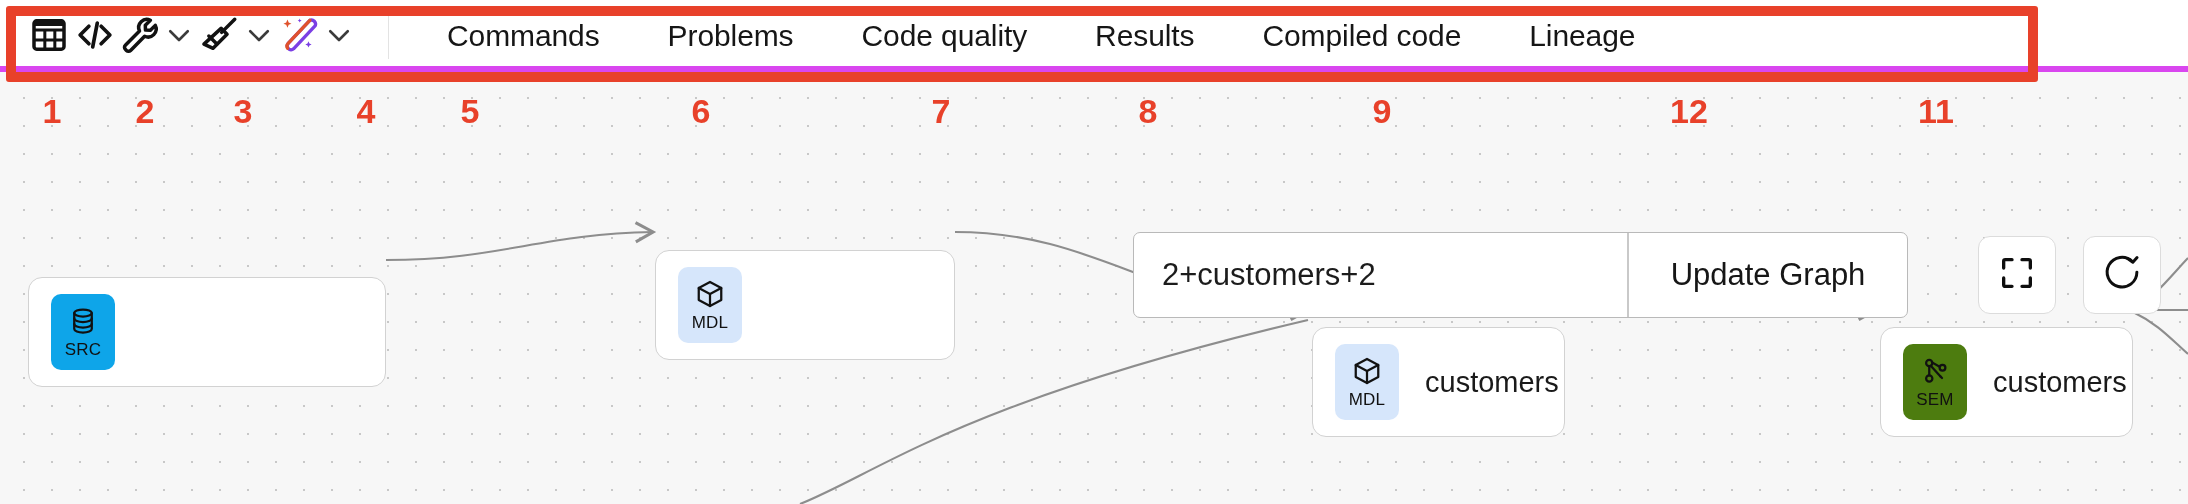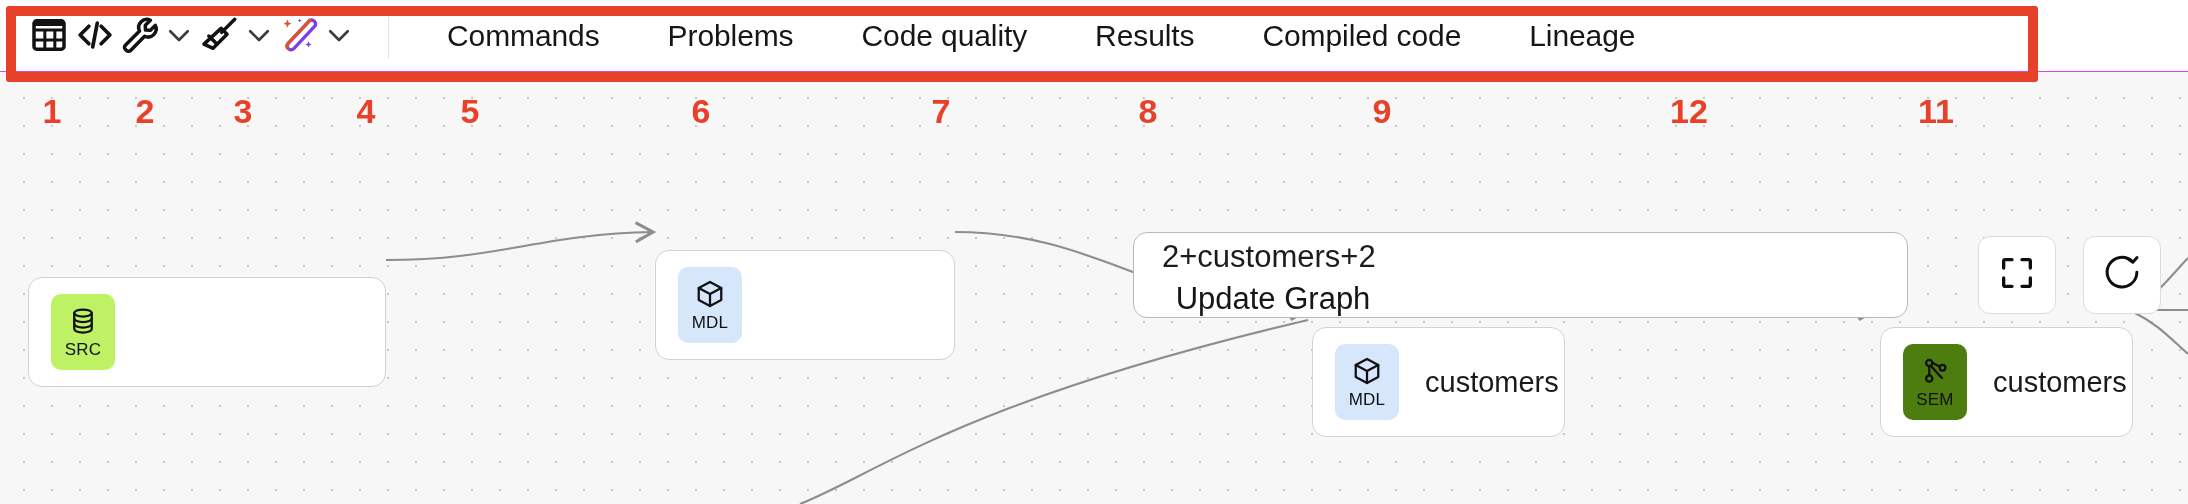--- a/index.html
+++ b/index.html
@@ -9,21 +9,21 @@
     background: #ffffff;
     font-family: "Liberation Sans", sans-serif;
   }
   #app { position: relative; width: 2188px; height: 504px; }
 
   
   .toolbar-strip {
     position: absolute; left: 0; top: 0;
     width: 2188px; height: 72px;
     background: #ffffff;
-    border-bottom: 1px solid #d946ef;
+    border-bottom: 6px solid #d946ef;
   }
   .toolbar-inner {
     position: absolute; left: 0; top: 0;
     height: 72px; width: 2188px;
     display: flex; align-items: center;
   }
   .icon-group {
     display: flex; align-items: center;
     height: 72px;
     padding-left: 26px;
@@ -101,24 +101,23 @@
   }
 
   
   .graph-control {
     position: absolute;
     left: 1133px; top: 160px;
     width: 775px; height: 86px;
     display: flex;
     background: #ffffff;
     border: 1.6px solid #b9b9b9;
-    border-radius: 14px;
+    border-radius: 7px;
     overflow: hidden;
     z-index: 20;
-    flex-direction: column;
   }
   .graph-input {
     flex: 1;
     border: none; outline: none;
     background: transparent;
     font-family: "Liberation Sans", sans-serif;
     font-size: 31px;
     color: #1c1c1c;
     padding: 0 28px;
   }
@@ -159,21 +158,21 @@
     cursor: pointer;
   }
   .node-badge {
     width: 64px; height: 76px;
     border-radius: 10px;
     display: flex; flex-direction: column;
     align-items: center; justify-content: center;
     flex: 0 0 auto;
     gap: 1px;
   }
-  .badge-src { background: #bef264; }
+  .badge-src { background: #0ea5e9; }
   .badge-mdl { background: #d6e6fb; }
   .badge-sem { background: #4d7c0f; }
   .badge-txt {
     font-size: 17px;
     font-family: "Liberation Sans", sans-serif;
     color: #111;
     line-height: 1;
     letter-spacing: 0.2px;
   }
   .node-label {

